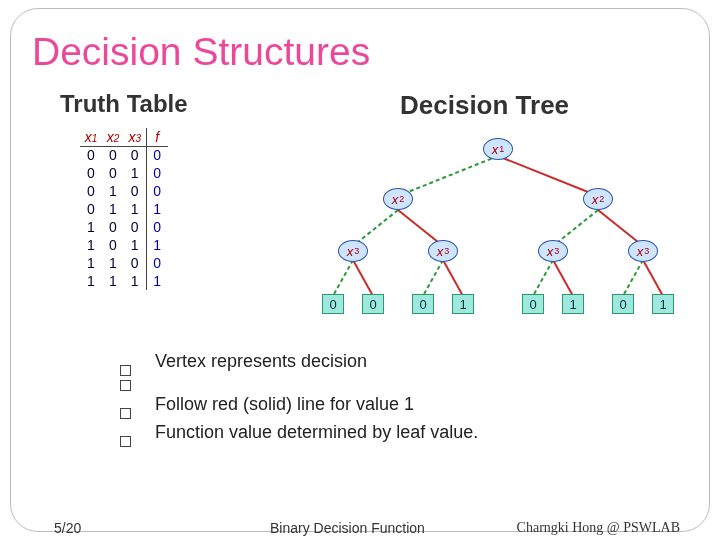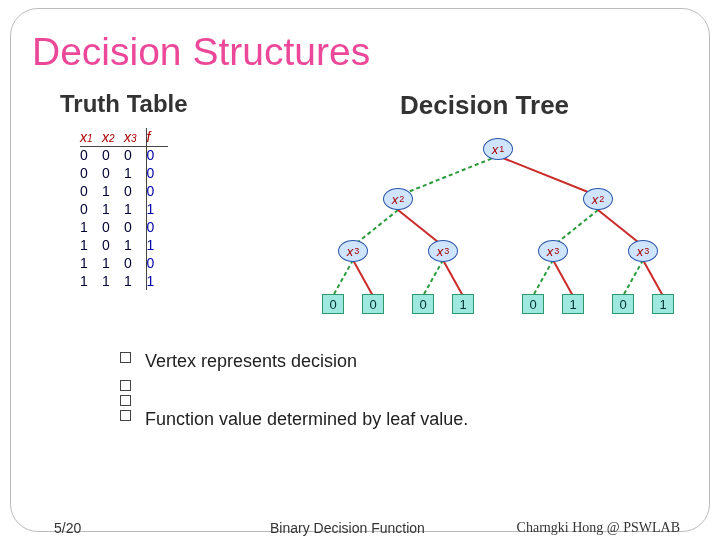--- a/index.html
+++ b/index.html
@@ -39,41 +39,41 @@
     color: #333;
   }
   
   .tt {
     position: absolute;
     left: 80px; top: 128px;
   }
   .tt table { border-collapse: collapse; }
   .tt th, .tt td {
     width: 22px; height: 18px;
-    text-align: left;
+    text-align: center;
     font-size: 14px;
     padding: 0;
   }
   .tt th {
     border-bottom: 1.5px solid #444;
     font-style: italic;
     font-weight: normal;
     color: #a00;
   }
   .tt .col-f { border-left: 1.5px solid #444; color: #00a; }
   .tt th.col-f { color: #a00; }
   .tt td { color: #003; }
   .bullets {
     position: absolute;
     left: 120px; top: 348px;
     font-size: 18px;
     color: #222;
     line-height: 1.55;
   }
-  .bullets .row { display: flex; align-items: flex-start; gap: 14px; }
+  .bullets .row { display: flex; align-items: flex-end; gap: 24px; }
   .bullets .box { width: 11px; height: 11px; border: 1.5px solid #444; display: inline-block; flex-shrink:0; margin-top:4px; }
   .footer {
     position: absolute;
     left: 0; right: 0; bottom: 20px;
     display: flex;
     font-size: 14px;
     color: #333;
   }
   .footer .left { position:absolute; left: 54px; }
   .footer .mid { position:absolute; left: 270px; }
@@ -220,20 +220,21 @@
 <div class="bullets">
   <div class="row">
       <span class="box"></span>
       <span>Vertex represents decision</span>
     </div>
   <div class="row">
       <span class="box"></span>
     </div>
   <div class="row">
       <span class="box"></span>
+      <span>Follow red (solid) line for value 1</span>
     </div>
   <div class="row">
       <span class="box"></span>
       <span>Function value determined by leaf value.</span>
     </div>
 </div>
 
 <div class="footer">
   <span class="left">5/20</span>
   <span class="mid">Binary Decision Function</span>

